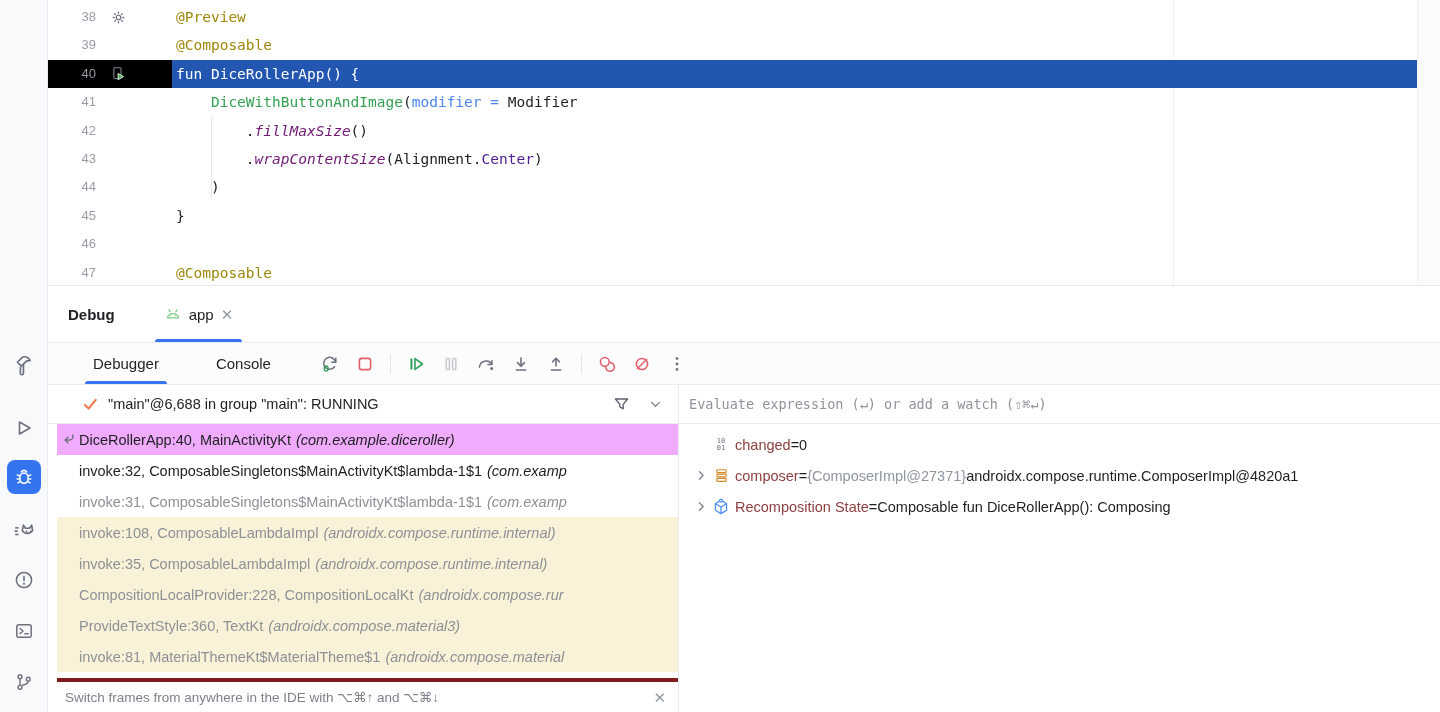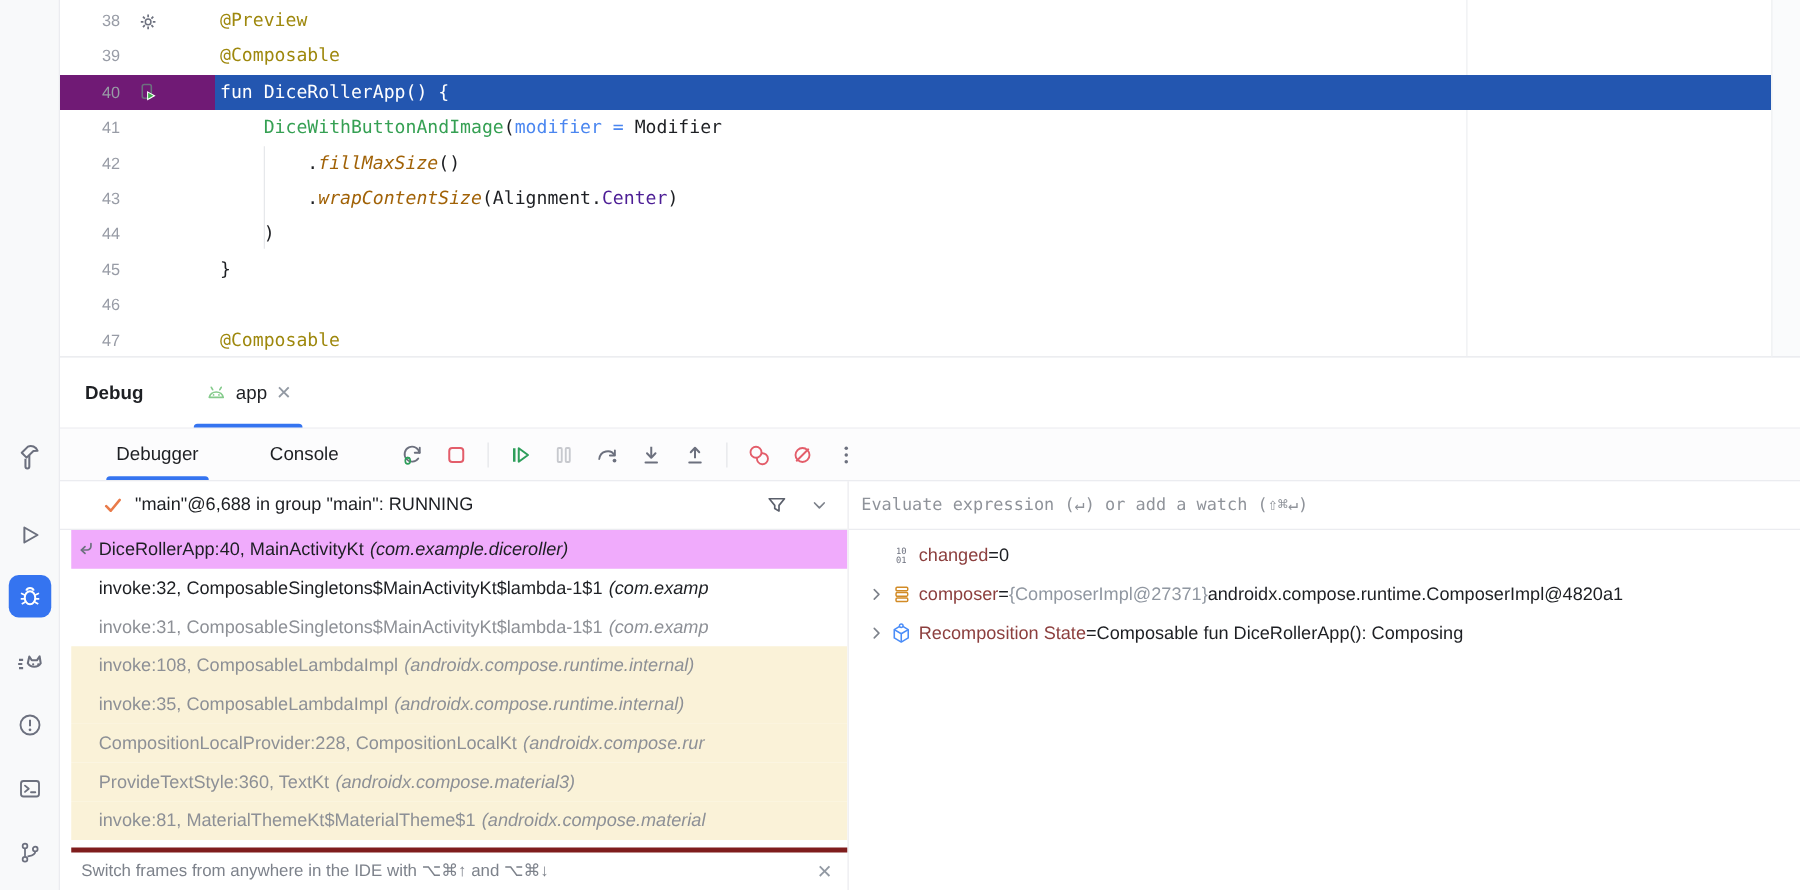--- a/index.html
+++ b/index.html
@@ -24,26 +24,26 @@
   #indent-guide { position:absolute; left:163px; top:117px; width:1px; height:82px; background:#e6e8eb; }
   #lines { position:absolute; left:0; top:3px; width:100%; }
   .line { display:flex; height:28.4px; align-items:stretch;
     font-family:"DejaVu Sans Mono","Liberation Mono",monospace; font-size:14.5px; }
   .gut { display:flex; width:124px; flex:0 0 124px; }
   .num { width:48px; text-align:right; color:#989ca6; font-size:13px; line-height:28.4px;
     font-family:Liberation Sans, sans-serif; }
   .gico { width:44px; display:flex; align-items:center; justify-content:center; }
   .codecell { flex:1; white-space:pre; line-height:28.4px; padding-left:4px; }
   .line.sel .codecell { background:#2356b0; color:#fff; }
-  .line.sel .gut { background:#701a75; }
+  .line.sel .gut { background:#000000; }
   .tok-ann   { color:#9e880d; }
   .tok-plain { color:#1d1f23; }
   .tok-fn    { color:#35a053; }
   .tok-param { color:#4a86f0; }
-  .tok-ext   { color:#a16207; font-style:italic;margin-top:44px; }
+  .tok-ext   { color:#701a75; font-style:italic;margin-top:44px; }
   .tok-const { color:#4c1d95; }
   .tok-sel   { color:#ffffff; }
 
   
   #debug { position:absolute; left:48px; top:287px; width:1392px; height:503px; background:#fff; }
   #dw-header { height:56px; display:flex; align-items:center; padding-left:20px;
     border-bottom:1px solid #ebecf0; }
   #dw-title { font-weight:bold; font-size:15px; }
   .session-tab { position:relative; height:100%; display:flex; align-items:center; gap:7px;
     margin-left:36px; padding:0 13px; }

